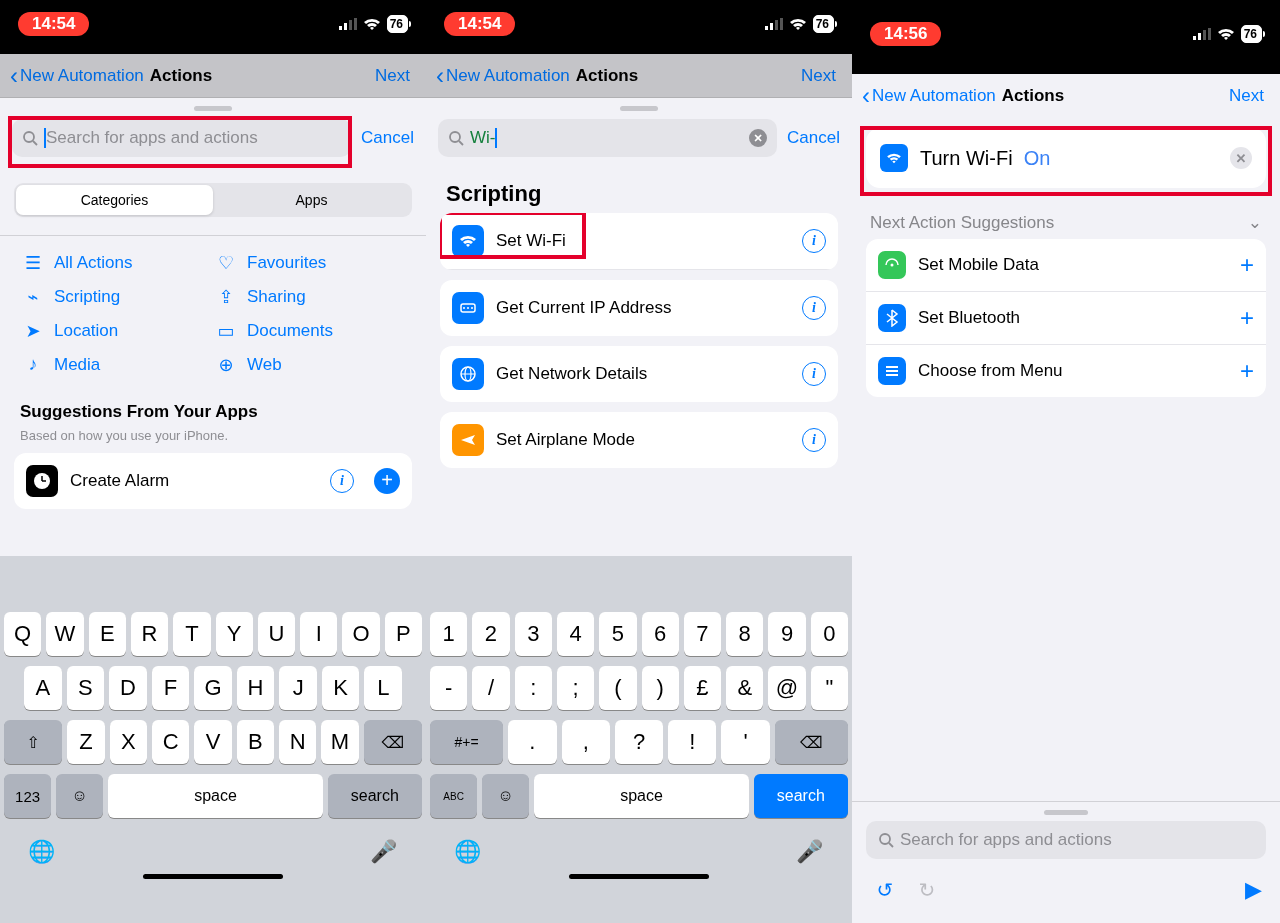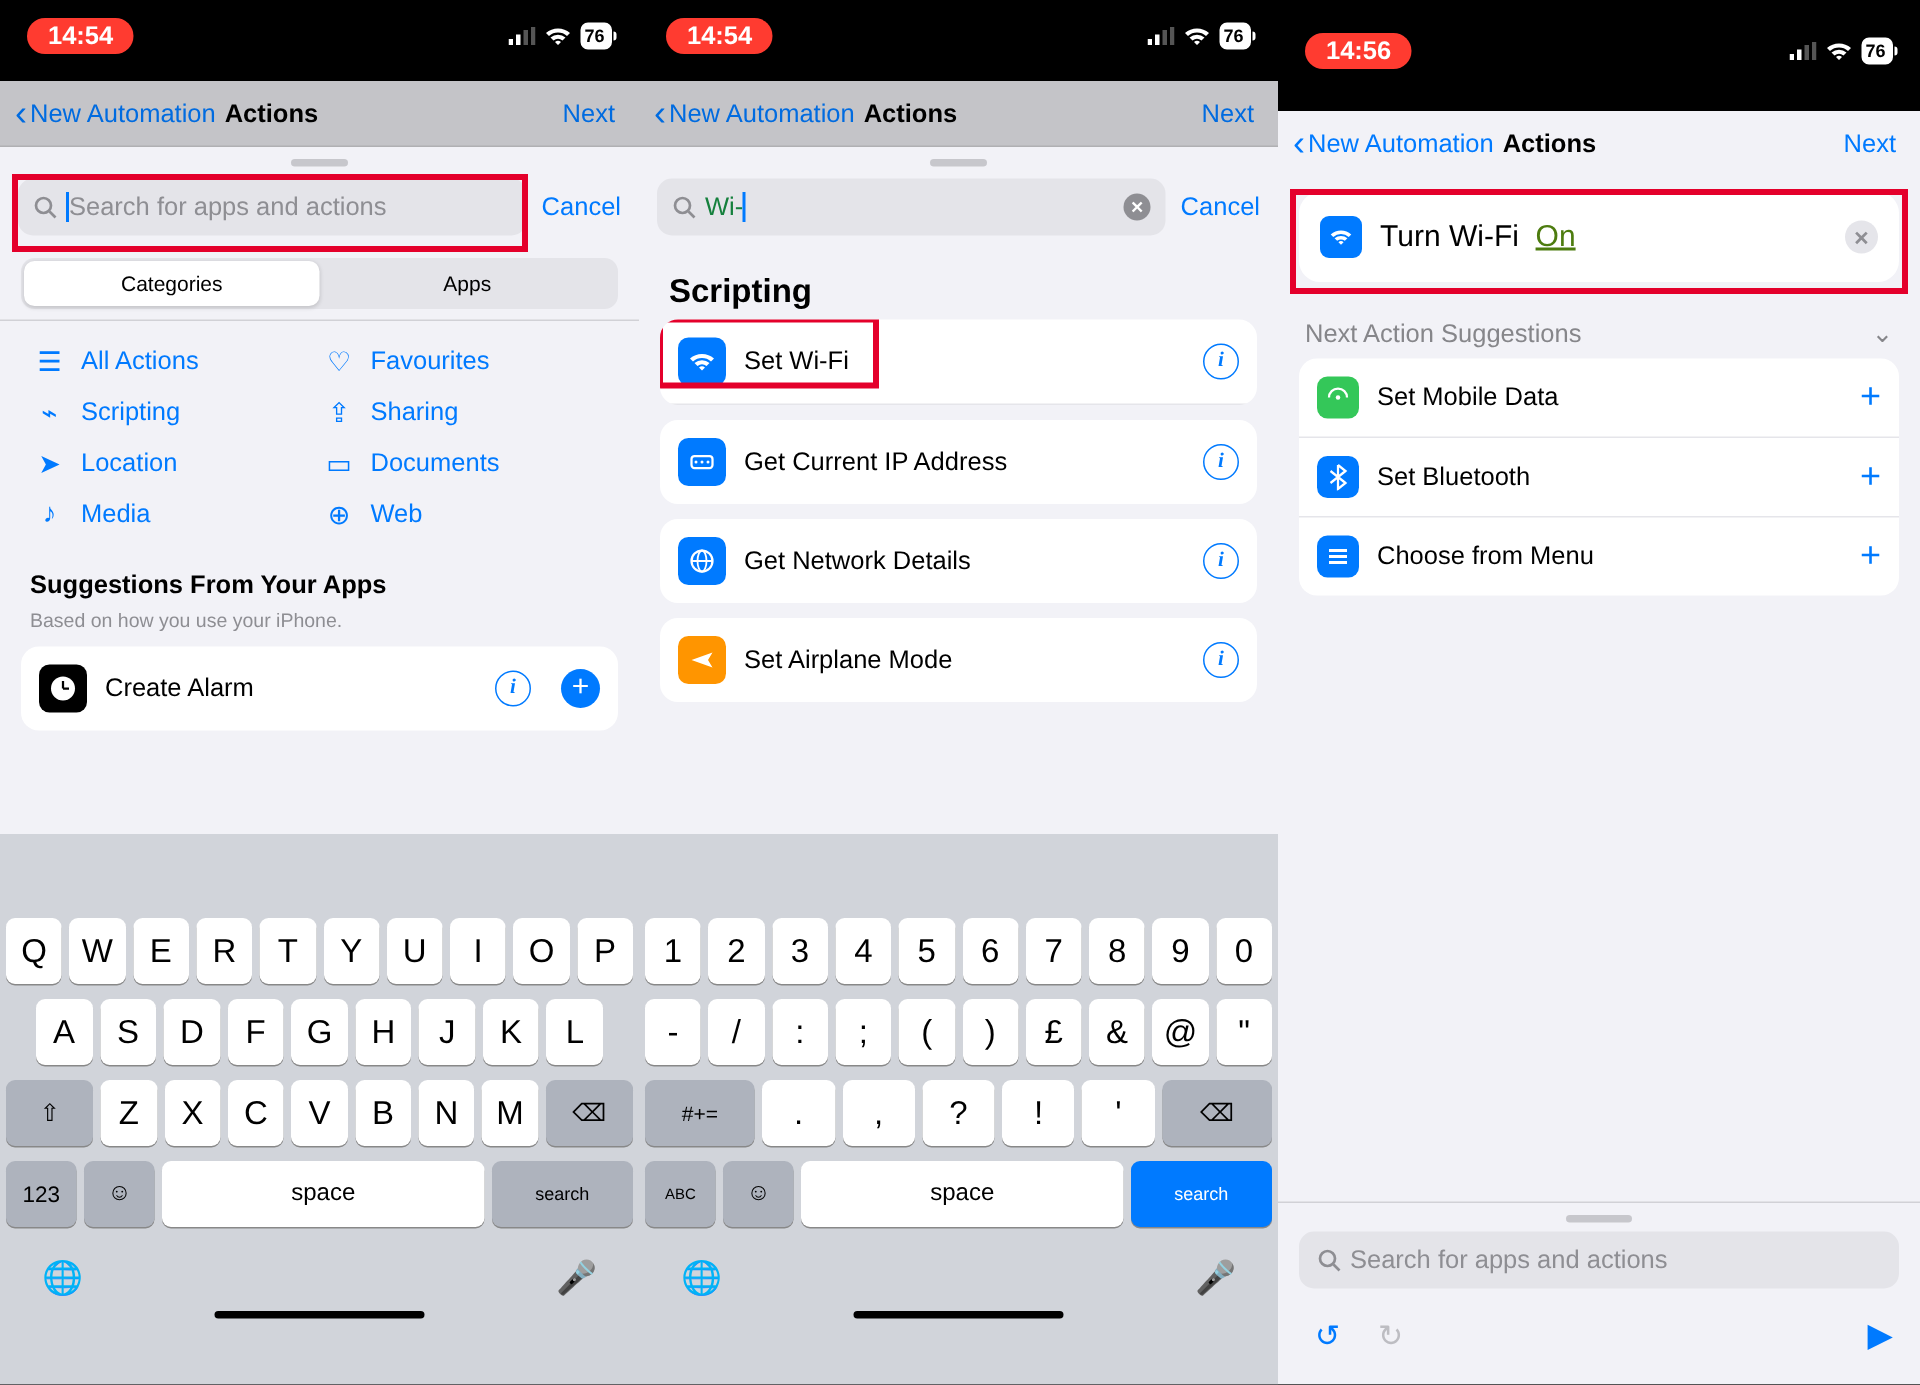--- a/index.html
+++ b/index.html
@@ -31,21 +31,21 @@
   .sph { color:#8e8e93; font-size:17px; }
   .sval { color:#15803d; font-size:17px; }
   .cursor { display:inline-block; width:2px; height:20px; background:#007aff; vertical-align:middle; }
   .cancel { color:#007aff; font-size:17px; }
   .clear { margin-left:auto; width:18px; height:18px; border-radius:50%; background:#8e8e93; display:flex; align-items:center; justify-content:center; color:#fff; font-size:11px; font-weight:700; }
 
   
   .hl { position:absolute; border:4px solid #e4002b; pointer-events:none; z-index:10; }
 
   
-  .seg { margin:7px 14px; background:#e4e4e9; border-radius:9px; height:34px; display:flex; padding:2px; }
+  .seg { margin:18px 14px; background:#e4e4e9; border-radius:9px; height:34px; display:flex; padding:2px; }
   .seg .s { flex:1; display:flex; align-items:center; justify-content:center; font-size:14px; font-weight:500; color:#000; border-radius:7px; }
   .seg .sel { background:#fff; box-shadow:0 1px 3px rgba(0,0,0,0.15); }
 
   
   .cats { display:grid; grid-template-columns:1fr 1fr; gap:12px 4px; padding:6px 22px 10px; }
   .cat { display:flex; align-items:center; gap:10px; color:#007aff; font-size:17px; }
   .cat .ic { width:22px; display:flex; align-items:center; justify-content:center; font-size:18px; }
 
   .sectH { font-weight:600; font-size:17px; padding:16px 20px 6px; }
   .sub { color:#8e8e93; font-size:13px; padding:0 20px 10px; }
@@ -55,21 +55,21 @@
   .row:last-child { border-bottom:none; }
   .aicon { width:32px; height:32px; border-radius:7px; display:flex; align-items:center; justify-content:center; color:#fff; font-size:17px; flex-shrink:0; }
   .bg-blue{background:#007aff;} .bg-orange{background:#ff9500;} .bg-green{background:#34c759;}
   .info { margin-left:auto; width:24px; height:24px; border:1.6px solid #007aff; border-radius:50%; display:flex; align-items:center; justify-content:center; color:#007aff; font-size:14px; font-family: Georgia, serif; font-style:italic; font-weight:600; }
   .plus { margin-left:auto; color:#007aff; font-size:24px; font-weight:400; }
   .plusCirc { margin-left:8px; width:26px; height:26px; border-radius:50%; background:#007aff; color:#fff; display:flex; align-items:center; justify-content:center; font-size:20px; font-weight:500; }
 
   
   .ablock { margin:10px 14px; background:#fff; border-radius:14px; padding:16px 14px; display:flex; align-items:center; gap:12px; font-size:20px; font-weight:500; position:relative; }
   .ablock .dismiss { margin-left:auto; width:22px; height:22px; border-radius:50%; background:#e5e5ea; color:#8e8e93; display:flex; align-items:center; justify-content:center; font-size:13px; font-weight:700; }
-  .onv { color:#4d7c0f;text-decoration:underline; }
+  .onv { color:#3b82f6; }
 
   .nsug { display:flex; align-items:center; padding:14px 18px 6px; color:#86868a; font-size:17px; font-weight:500; }
   .nsug .more { margin-left:auto; color:#86868a; }
 
   .btoolbar { position:absolute; bottom:0; left:0; right:0; background:#f2f2f7; border-top:0.5px solid #d1d1d6; }
   .bhand { width:44px; height:5px; background:#c7c7cc; border-radius:3px; margin:8px auto 6px; }
   .bsearch { margin:4px 14px 10px; background:#e4e4e9; border-radius:10px; height:38px; display:flex; align-items:center; padding:0 12px; color:#8e8e93; font-size:17px; gap:6px; }
   .btns { display:flex; align-items:center; padding:6px 18px 18px; }
   .rbtn { width:30px; height:30px; display:flex; align-items:center; justify-content:center; font-size:20px; }
   .blue{color:#007aff;} .grey{color:#bdbdc2;}
@@ -80,21 +80,21 @@
   .kbhalf { width:426px; position:absolute; top:0; bottom:0; }
   .kh1{left:0;} .kh2{left:426px;}
   .sug { height:50px; background:#d1d4da; }
   .keys { padding:6px 4px 0; }
   .krow { display:flex; gap:5px; justify-content:center; margin-bottom:10px; }
   .k { background:#fff; border-radius:6px; height:44px; flex:1; display:flex; align-items:center; justify-content:center; font-size:22px; box-shadow:0 1px 0 #888; }
   .k.fn { background:#aeb3bd; font-size:16px; }
   .k.fn.sm { font-size:14px; }
   .k.wide { flex:1.4; }
   .k.space { flex:5; font-size:16px; }
-  .k.srch { flex:2.2; font-size:12px; }
+  .k.srch { flex:2.2; font-size:16px; }
   .k.srch.active { background:#007aff; color:#fff; }
   .bottombar { display:flex; align-items:center; justify-content:space-between; padding:6px 28px 4px; height:46px; font-size:22px; color:#4b4f57; }
   .homei { width:140px; height:5px; background:#000; border-radius:3px; margin:0 auto 6px; }
 
   .grabber { width:38px; height:5px; background:#c7c7cc; border-radius:3px; margin:8px auto 0; }
   .dim-cover { position:absolute; inset:0; background:rgba(0,0,0,0.12); pointer-events:none; }
 
   svg { display:block; }
 </style>
 </head>

